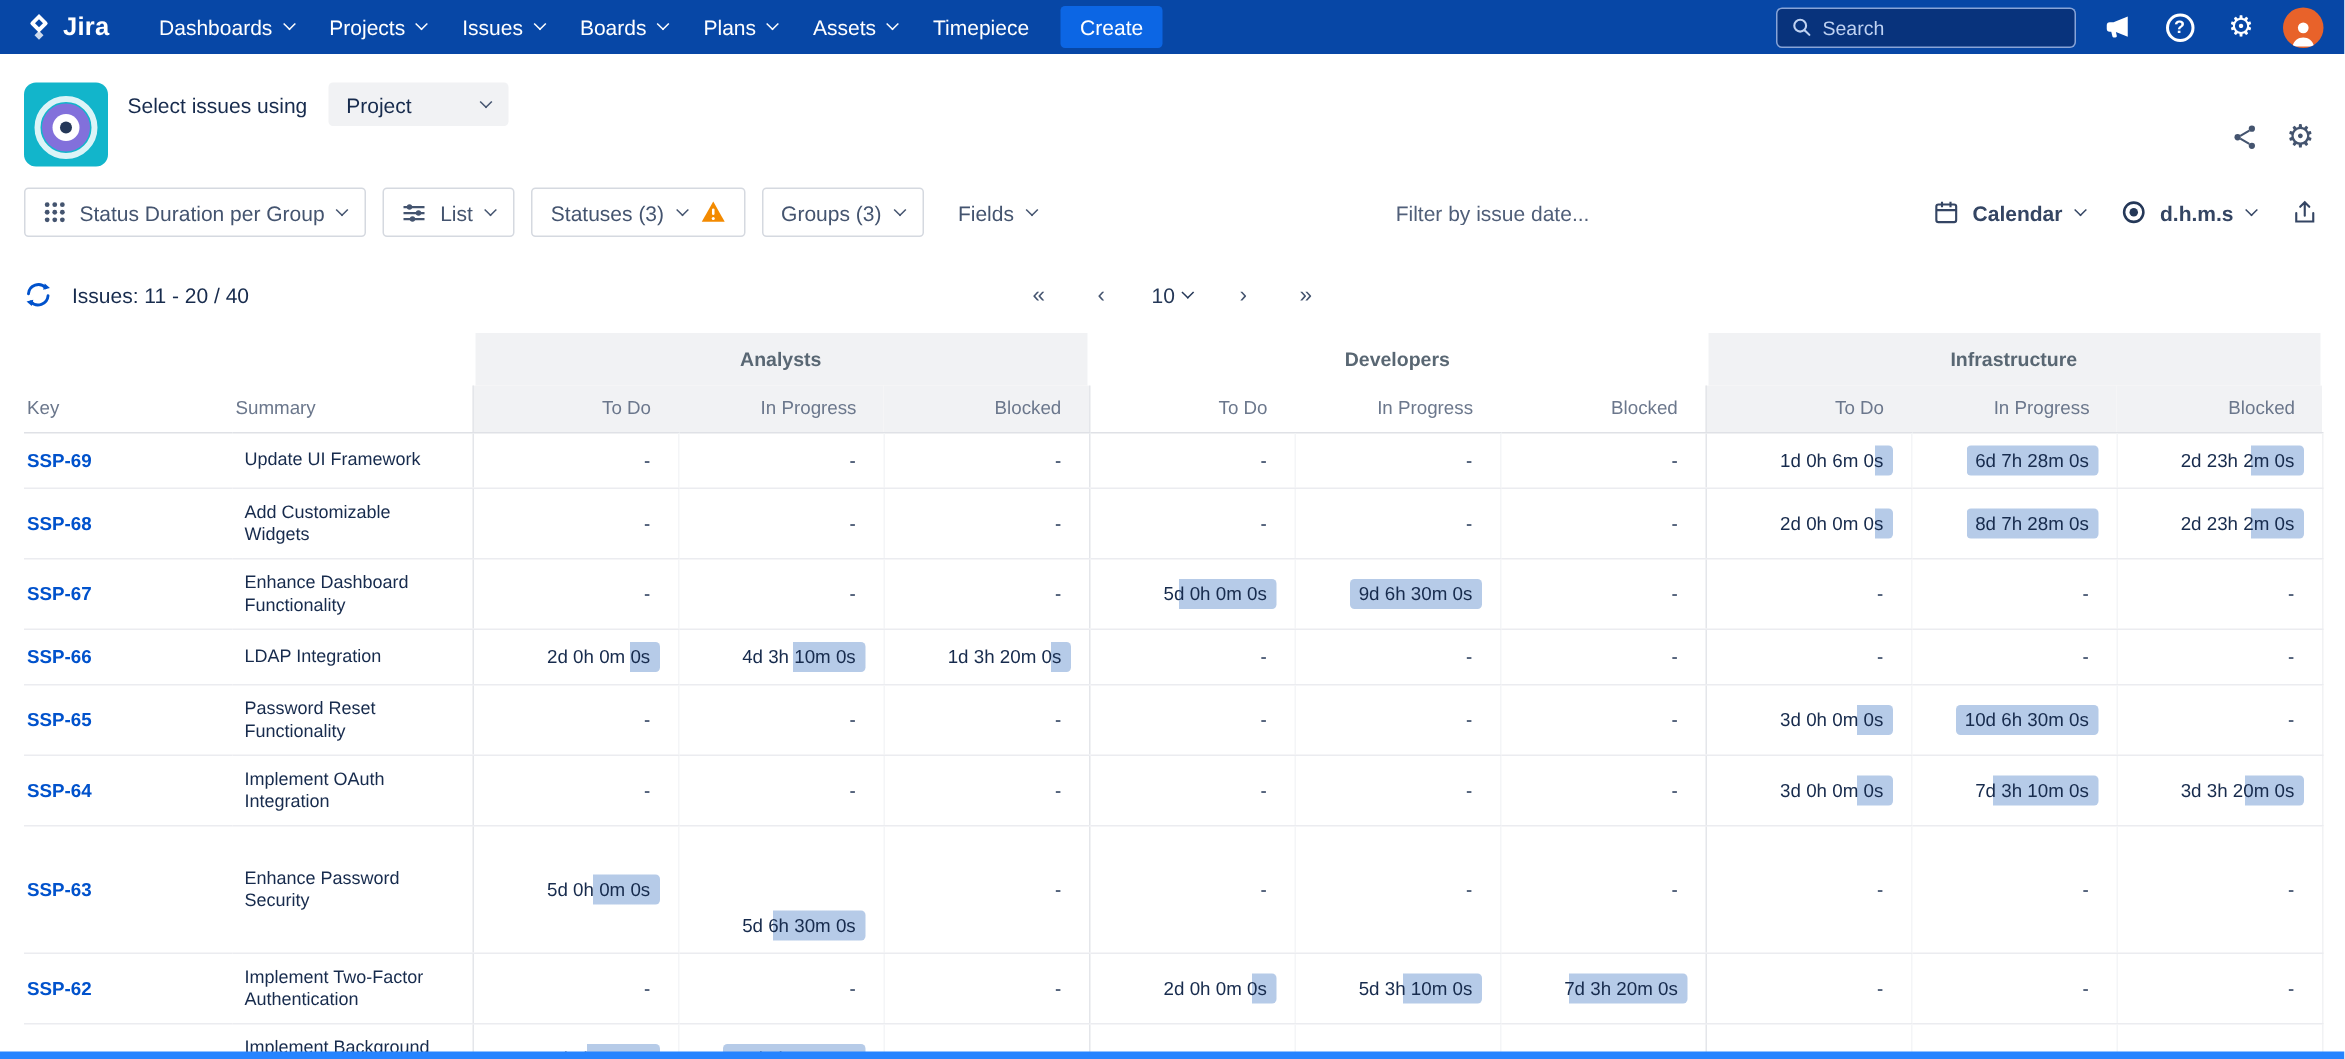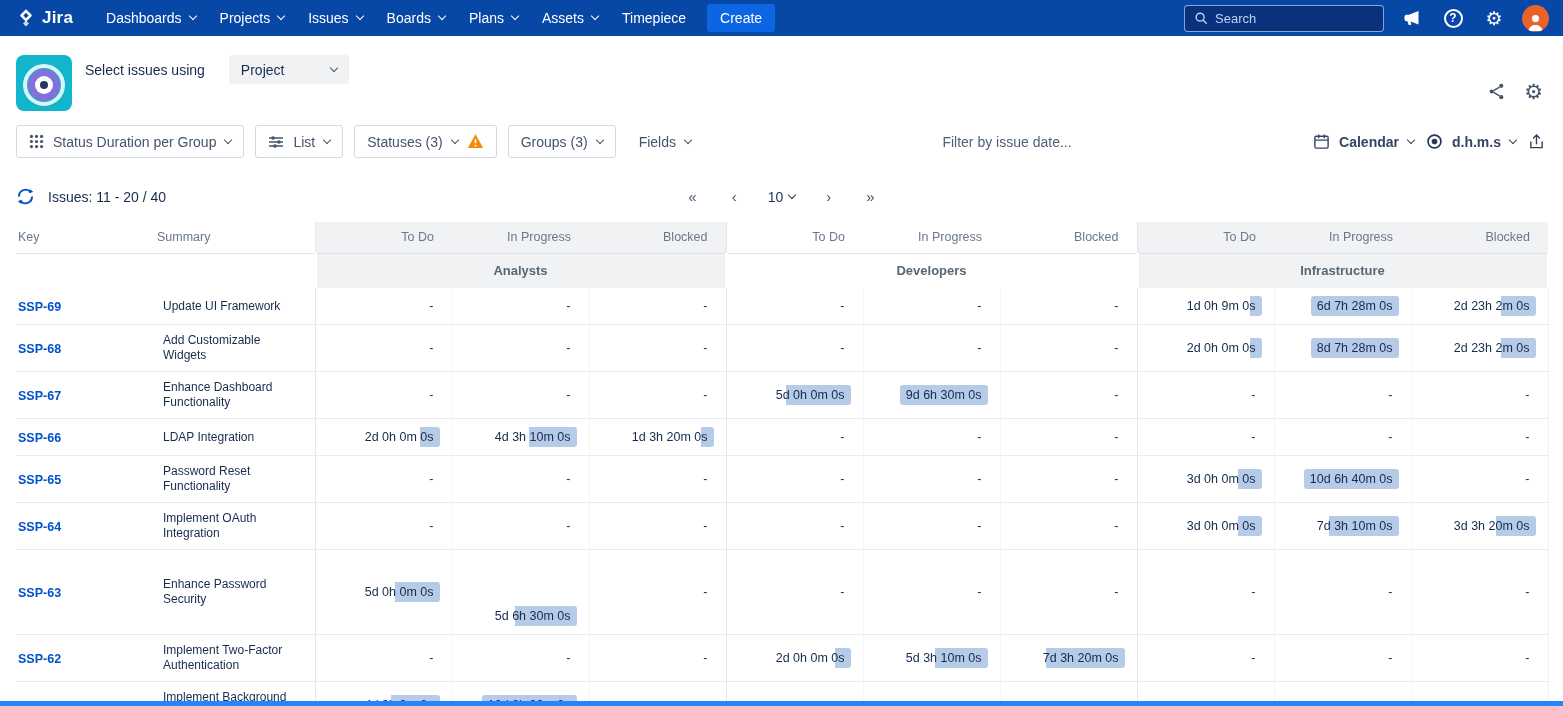--- a/index.html
+++ b/index.html
@@ -40,39 +40,39 @@
   .ah-left { display:flex; gap:13px; }
   .app-icon { width:56px; height:56px; border-radius:8px; background:#12B5CB; position:relative; overflow:hidden; flex:0 0 auto; }
   .app-icon .ring  { position:absolute; left:7px; top:9px; width:42px; height:42px; border:4px solid rgba(255,255,255,.85); border-radius:50%; }
   .app-icon .octo  { position:absolute; left:12px; top:14px; width:32px; height:32px; background:#8270DB; border-radius:50%; }
   .app-icon .eye   { position:absolute; left:19px; top:21px; width:18px; height:18px; background:#fff; border-radius:50%; }
   .app-icon .pupil { position:absolute; left:24px; top:26px; width:8px; height:8px; background:#253858; border-radius:50%; }
   .row1 { display:flex; align-items:center; gap:14px; margin-bottom:9px; }
   .sel-label { font-size:14px; color:#172B4D; }
   .gray-dd { display:flex; align-items:center; justify-content:space-between; gap:10px; background:#F1F2F4;
              border:none; border-radius:3px; height:29px; padding:0 12px; font-size:14px; color:#172B4D;
-             cursor:pointer; min-width:120px;margin-left:10px; }
+             cursor:pointer; min-width:120px; }
   .gray-dd.wide { width:370px; }
   .gray-dd .chev { color:#44546F; }
   .ah-right { display:flex; align-items:center; gap:18px; padding-top:26px; }
   .icon-btn { background:none; border:none; cursor:pointer; color:#44546F; display:flex; align-items:center; padding:0; }
   .icon-btn .gear-glyph { color:#44546F; font-size:21px; }
 
   
   .toolbar { display:flex; align-items:center; padding:6px 16px 12px; gap:11px; }
   .tb-btn { display:flex; align-items:center; gap:9px; background:#fff; border:1px solid #D5D9E0;
             border-radius:3px; height:33px; padding:0 12px; font:500 14px "Liberation Sans",sans-serif;
             color:#44546F; cursor:pointer; white-space:nowrap; }
   .tb-btn .chev { margin-top:-3px; }
   .tb-plain { border:none; background:none; }
   .filter-wrap { flex:1; display:flex; justify-content:center; }
   .filter-input { border:none; outline:none; font-size:14px; color:#344563; width:230px; text-align:center;
                   background:transparent; }
   .filter-input::placeholder { color:#505F79; }
-  .tb-right { display:flex; align-items:center; gap:8px; }
+  .tb-right { display:flex; align-items:center; gap:20px; }
   .tb-right .tb-plain { color:#344563; font-weight:600; padding:0 2px; }
 
   
   .meta { position:relative; display:flex; align-items:center; gap:13px; padding:17px 16px 14px; }
   .refresh-btn { background:none; border:none; cursor:pointer; display:flex; padding:0; }
   .issues-label { font-size:14px; color:#172B4D; }
   .pager { position:absolute; left:50%; transform:translateX(-50%); display:flex; align-items:center; gap:27px; }
   .pg-btn { background:none; border:none; font-size:15px; color:#44546F; cursor:pointer; padding:2px 4px; }
   .pg-size { display:flex; align-items:center; gap:6px; background:none; border:none; cursor:pointer;
              font:500 14px "Liberation Sans",sans-serif; color:#253858; }
@@ -333,51 +333,51 @@
         <col style="width:137px">
         <col style="width:137px">
       <col style="width:137px">
         <col style="width:137px">
         <col style="width:137px">
       <col style="width:137px">
         <col style="width:137px">
         <col style="width:137px">
     </colgroup>
     <thead>
+      <tr id="ghead-row">
+          <th colspan="2" class="corner"></th>
+          <th colspan="3" class="ghead shaded">Analysts</th>
+          <th colspan="3" class="ghead">Developers</th>
+          <th colspan="3" class="ghead shaded">Infrastructure</th>
+        </tr>
       <tr id="shead-row">
           <th class="lhead">Key</th>
           <th class="lhead">Summary</th>
           <th class="shead shaded gstart">To Do</th>
           <th class="shead shaded">In Progress</th>
           <th class="shead shaded">Blocked</th>
           <th class="shead gstart">To Do</th>
           <th class="shead">In Progress</th>
           <th class="shead">Blocked</th>
           <th class="shead shaded gstart">To Do</th>
           <th class="shead shaded">In Progress</th>
           <th class="shead shaded">Blocked</th>
         </tr>
-      <tr id="ghead-row">
-          <th colspan="2" class="corner"></th>
-          <th colspan="3" class="ghead shaded">Analysts</th>
-          <th colspan="3" class="ghead">Developers</th>
-          <th colspan="3" class="ghead shaded">Infrastructure</th>
-        </tr>
     </thead>
     <tbody id="table-body">
         <tr>
           <td class="key"><a href="#">SSP-69</a></td>
           <td class="summary">Update UI Framework</td>
           <td class="dur gstart"><span class="val">-</span></td>
           <td class="dur"><span class="val">-</span></td>
           <td class="dur"><span class="val">-</span></td>
           <td class="dur gstart"><span class="val">-</span></td>
           <td class="dur"><span class="val">-</span></td>
           <td class="dur"><span class="val">-</span></td>
-          <td class="dur gstart"><span class="val" style="background: linear-gradient(to left, rgb(182, 203, 232) 15%, transparent 15%);">1d 0h 9m 0s</span></td>
+          <td class="dur gstart"><span class="val" style="background: linear-gradient(to left, rgb(182, 203, 232) 15%, transparent 15%);">1d 0h 6m 0s</span></td>
           <td class="dur"><span class="val" style="background: linear-gradient(to left, rgb(182, 203, 232) 100%, transparent 100%);">6d 7h 28m 0s</span></td>
           <td class="dur"><span class="val" style="background: linear-gradient(to left, rgb(182, 203, 232) 40%, transparent 40%);">2d 23h 2m 0s</span></td>
         </tr>
         <tr>
           <td class="key"><a href="#">SSP-68</a></td>
           <td class="summary">Add Customizable Widgets</td>
           <td class="dur gstart"><span class="val">-</span></td>
           <td class="dur"><span class="val">-</span></td>
           <td class="dur"><span class="val">-</span></td>
           <td class="dur gstart"><span class="val">-</span></td>
@@ -416,21 +416,21 @@
         <tr>
           <td class="key"><a href="#">SSP-65</a></td>
           <td class="summary">Password Reset Functionality</td>
           <td class="dur gstart"><span class="val">-</span></td>
           <td class="dur"><span class="val">-</span></td>
           <td class="dur"><span class="val">-</span></td>
           <td class="dur gstart"><span class="val">-</span></td>
           <td class="dur"><span class="val">-</span></td>
           <td class="dur"><span class="val">-</span></td>
           <td class="dur gstart"><span class="val" style="background: linear-gradient(to left, rgb(182, 203, 232) 30%, transparent 30%);">3d 0h 0m 0s</span></td>
-          <td class="dur"><span class="val" style="background: linear-gradient(to left, rgb(182, 203, 232) 100%, transparent 100%);">10d 6h 40m 0s</span></td>
+          <td class="dur"><span class="val" style="background: linear-gradient(to left, rgb(182, 203, 232) 100%, transparent 100%);">10d 6h 30m 0s</span></td>
           <td class="dur"><span class="val">-</span></td>
         </tr>
         <tr>
           <td class="key"><a href="#">SSP-64</a></td>
           <td class="summary">Implement OAuth Integration</td>
           <td class="dur gstart"><span class="val">-</span></td>
           <td class="dur"><span class="val">-</span></td>
           <td class="dur"><span class="val">-</span></td>
           <td class="dur gstart"><span class="val">-</span></td>
           <td class="dur"><span class="val">-</span></td>

